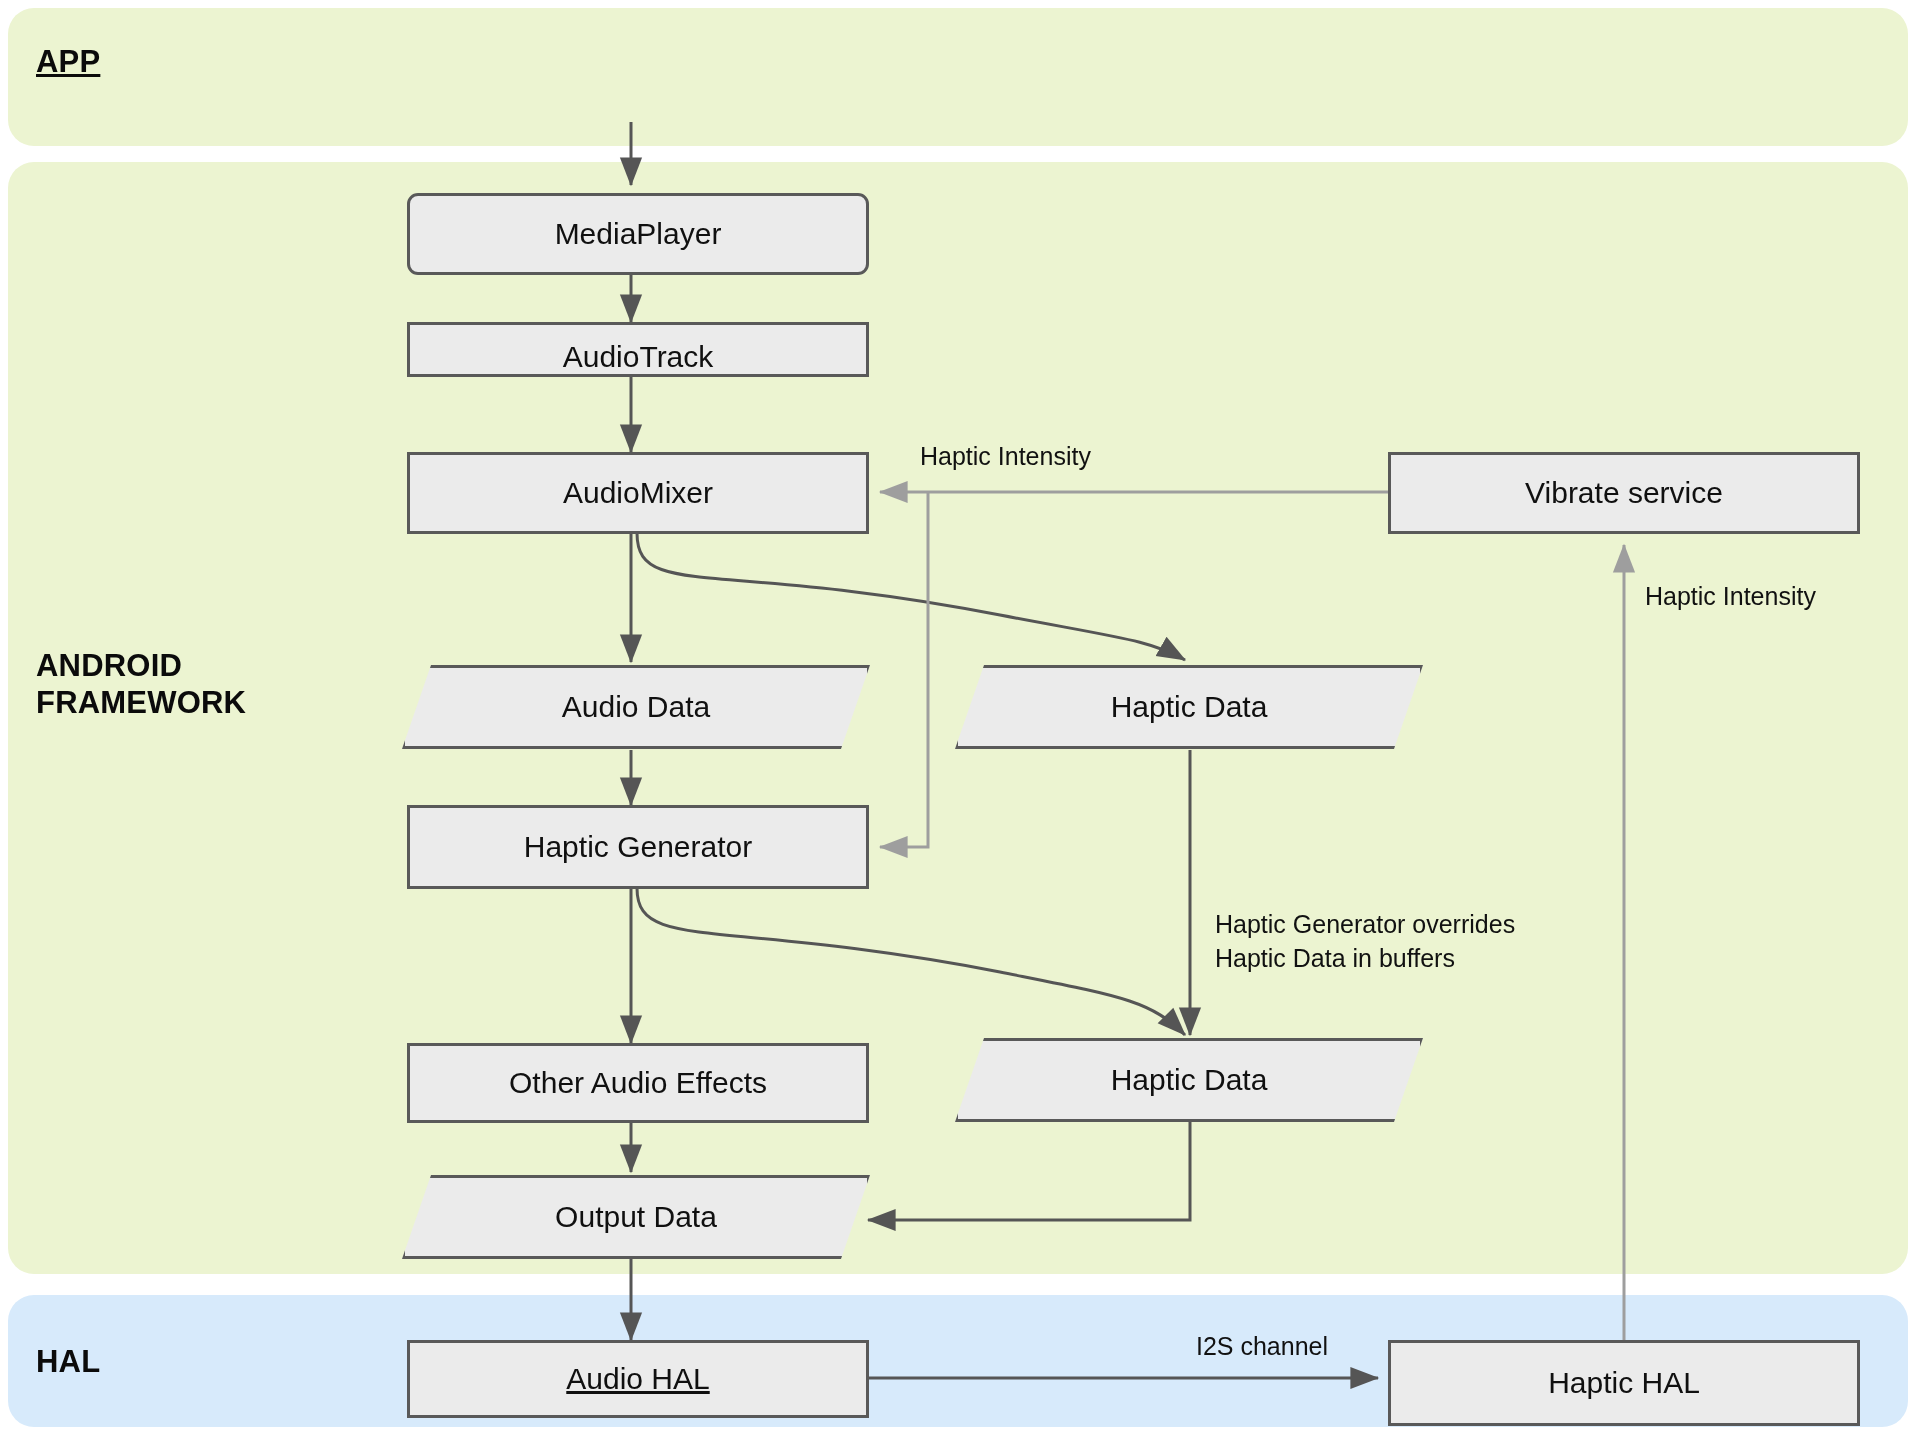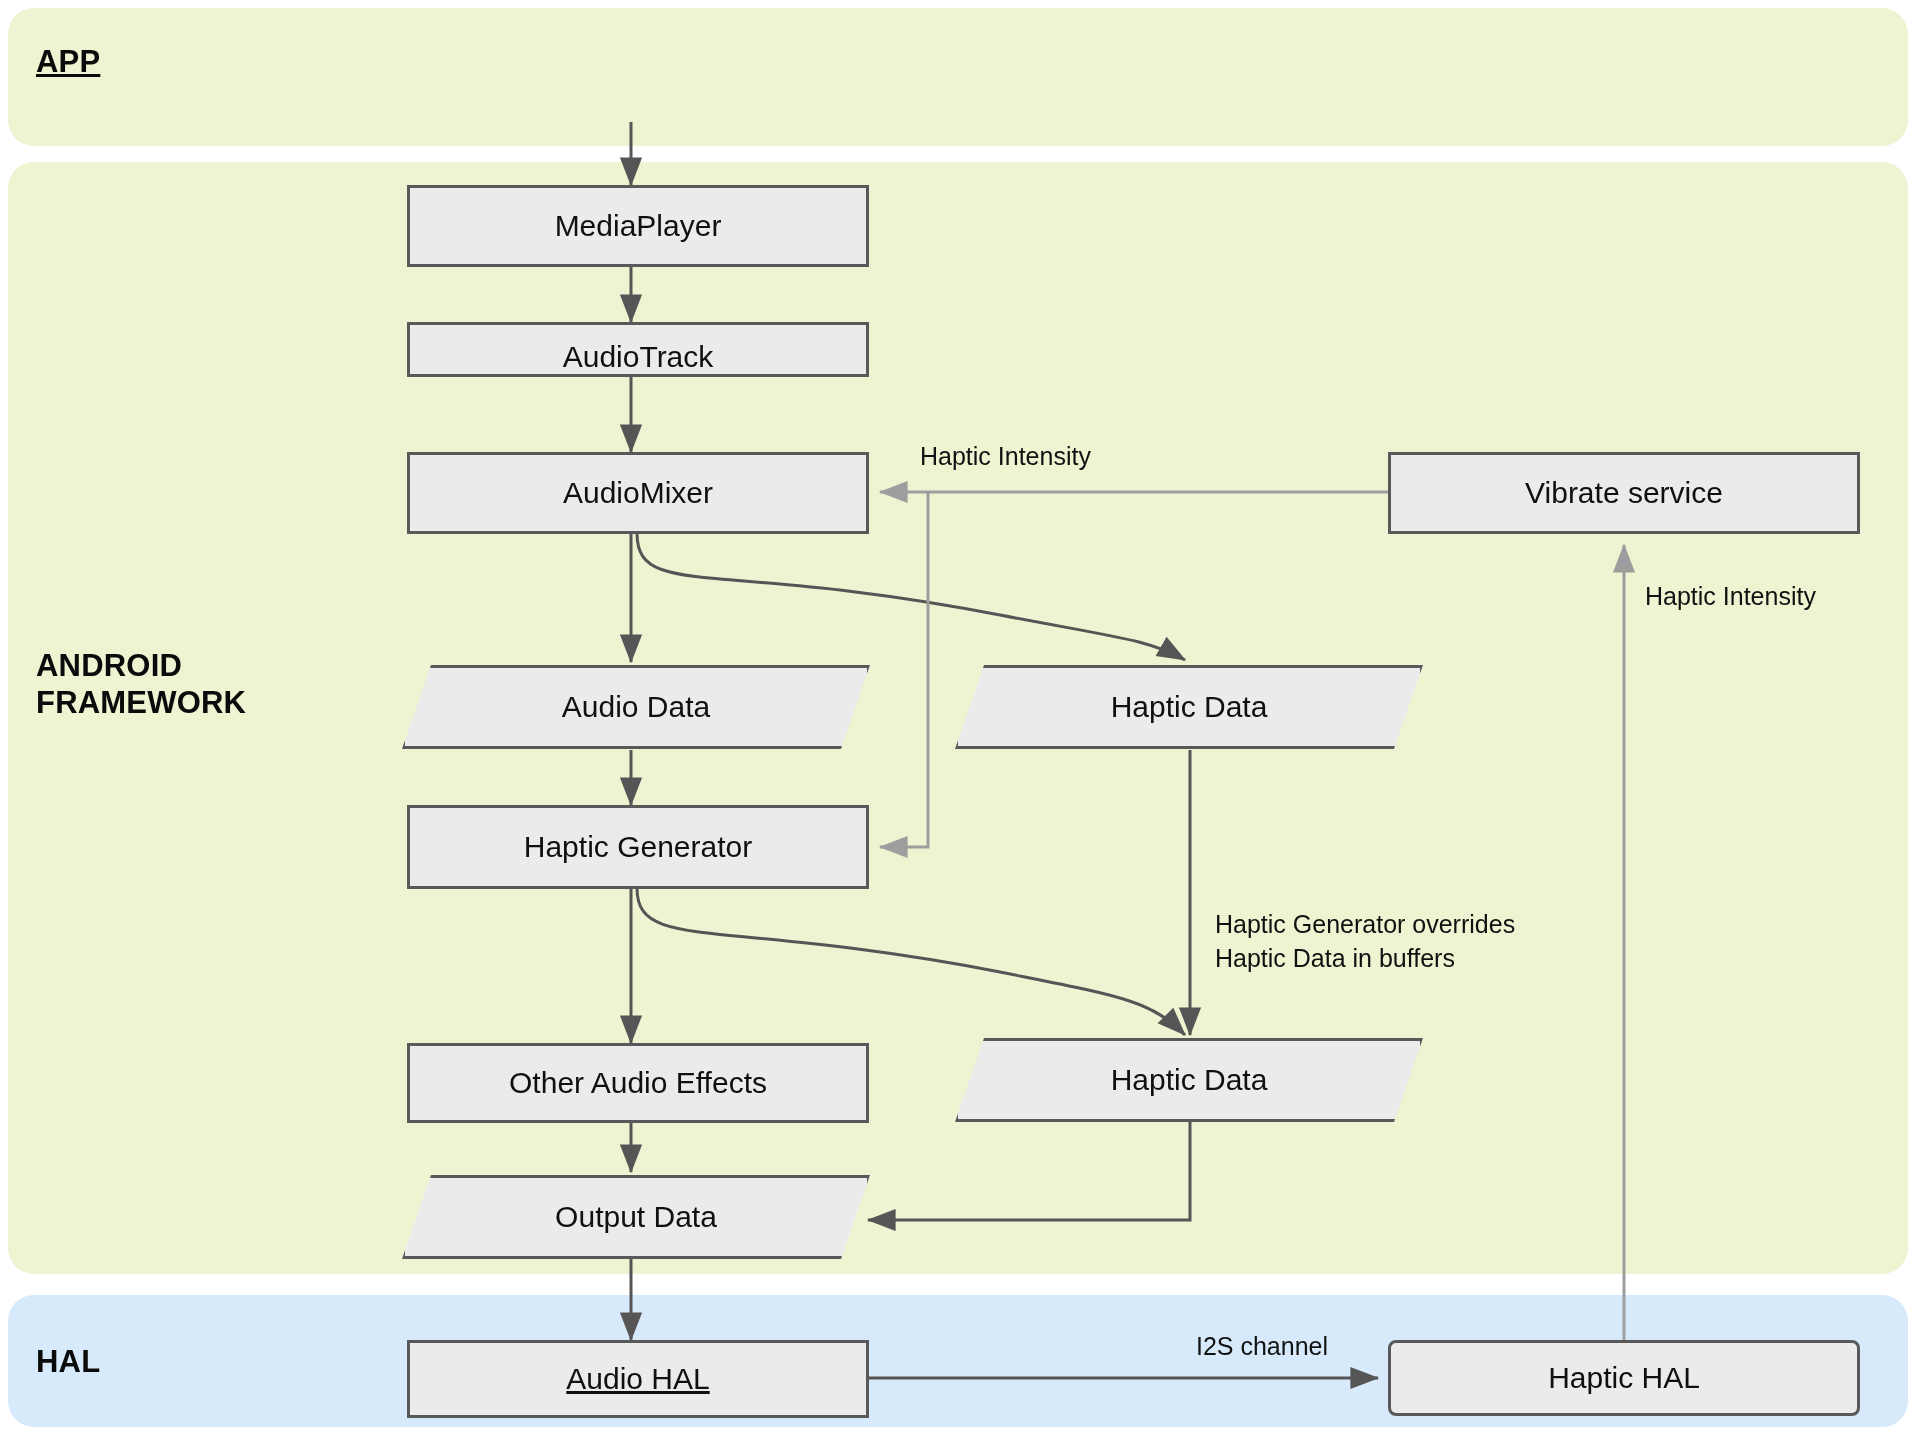--- a/index.html
+++ b/index.html
@@ -144,21 +144,21 @@
 
       <path d="M1388,492 L880,492"></path>
 
       <path d="M928,492 L928,847 L880,847"></path>
 
       <path d="M1624,1340 L1624,545"></path>
     </g>
   </svg>
 
 
-  <div class="node" style="left:407px; top:185px; width:462px; height:82px;">
+  <div class="node" style="left:407px; top:193px; width:462px; height:82px;border-radius:11px;">
     <span>MediaPlayer</span>
   </div>
 
   <div class="node" style="left:407px; top:322px; width:462px; height:55px;align-items:flex-end;">
     <span>AudioTrack</span>
   </div>
 
   <div class="node" style="left:407px; top:452px; width:462px; height:82px;">
     <span>AudioMixer</span>
   </div>
@@ -192,21 +192,21 @@
 
   <div class="node data" style="left:402px; top:1175px; width:468px; height:84px;">
     <div class="para-fill"></div>
     <span>Output Data</span>
   </div>
 
   <div class="node" style="left:407px; top:1340px; width:462px; height:78px;text-decoration:underline;">
     <span>Audio HAL</span>
   </div>
 
-  <div class="node" style="left:1388px; top:1340px; width:472px; height:76px;border-radius:8px;">
+  <div class="node" style="left:1388px; top:1340px; width:472px; height:86px;">
     <span>Haptic HAL</span>
   </div>
 
   <div class="edge-label" style="left:920px; top:440px;">Haptic Intensity</div>
 
   <div class="edge-label" style="left:1645px; top:580px;">Haptic Intensity</div>
 
   <div class="edge-label" style="left:1215px; top:908px;">Haptic Generator overrides
 Haptic Data in buffers</div>
 

